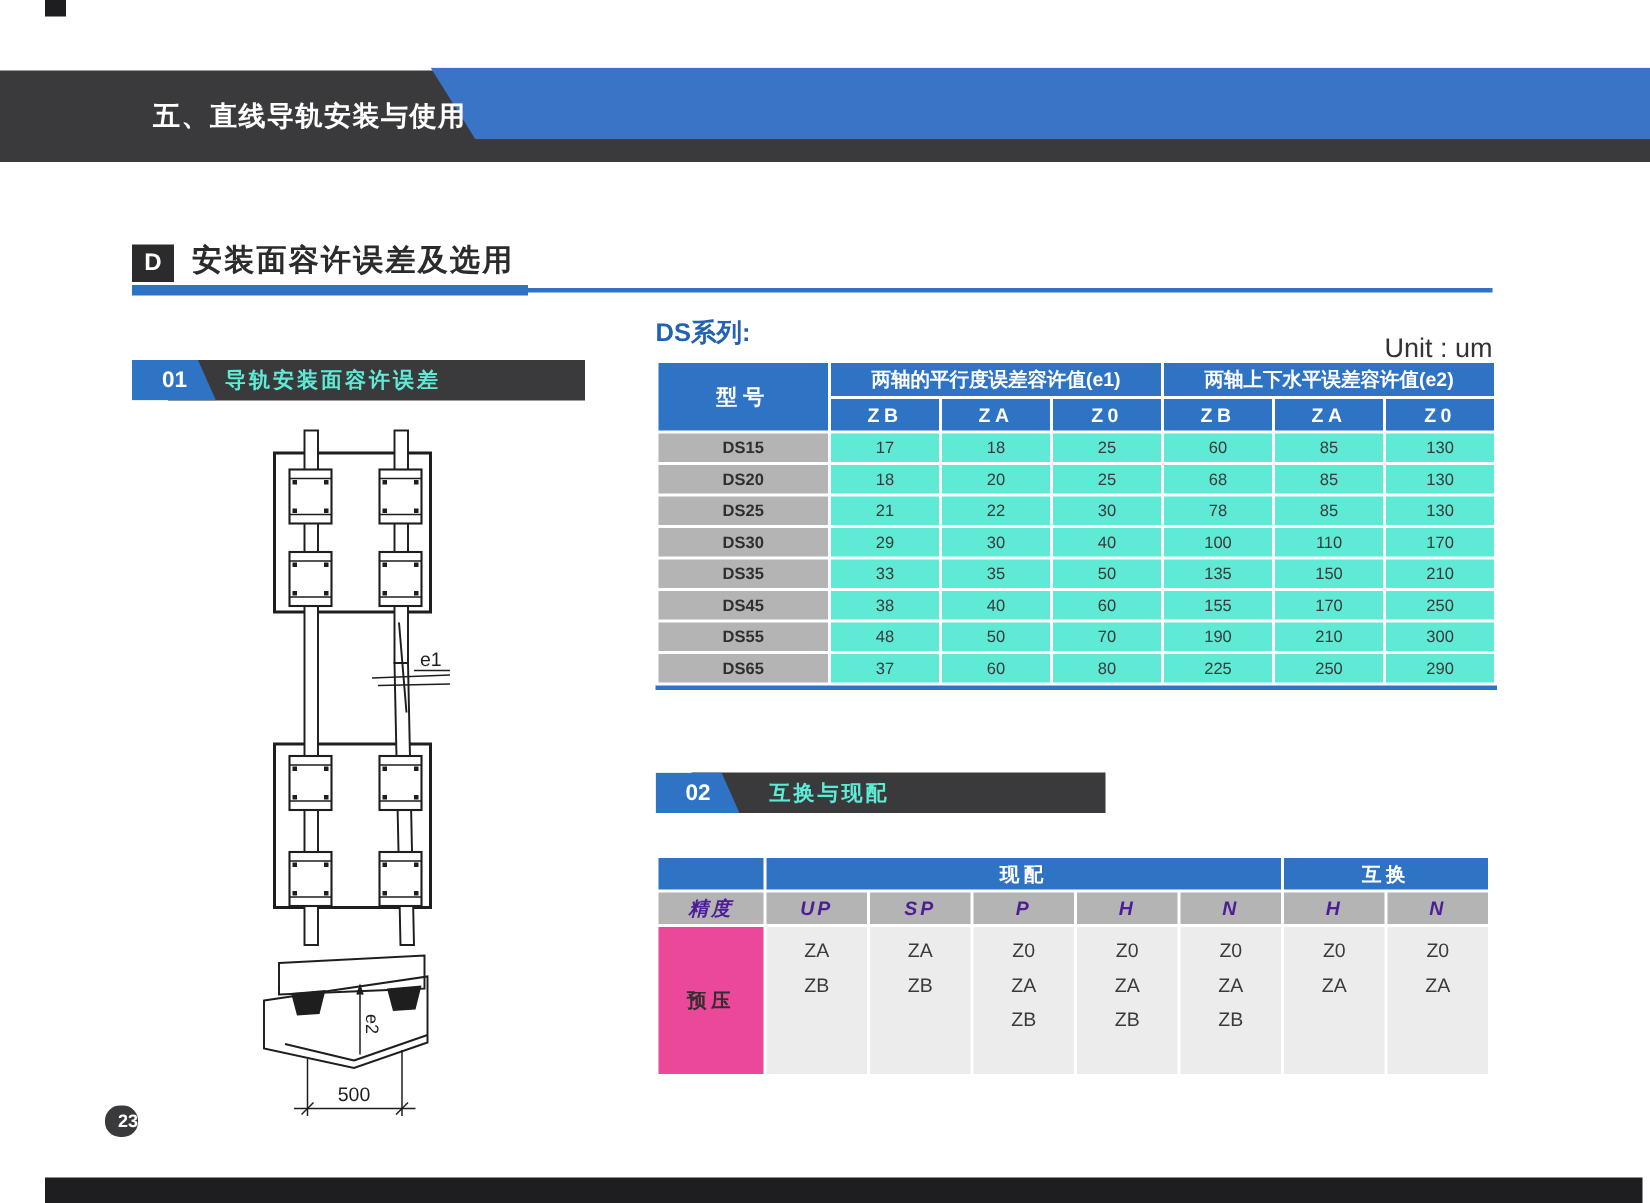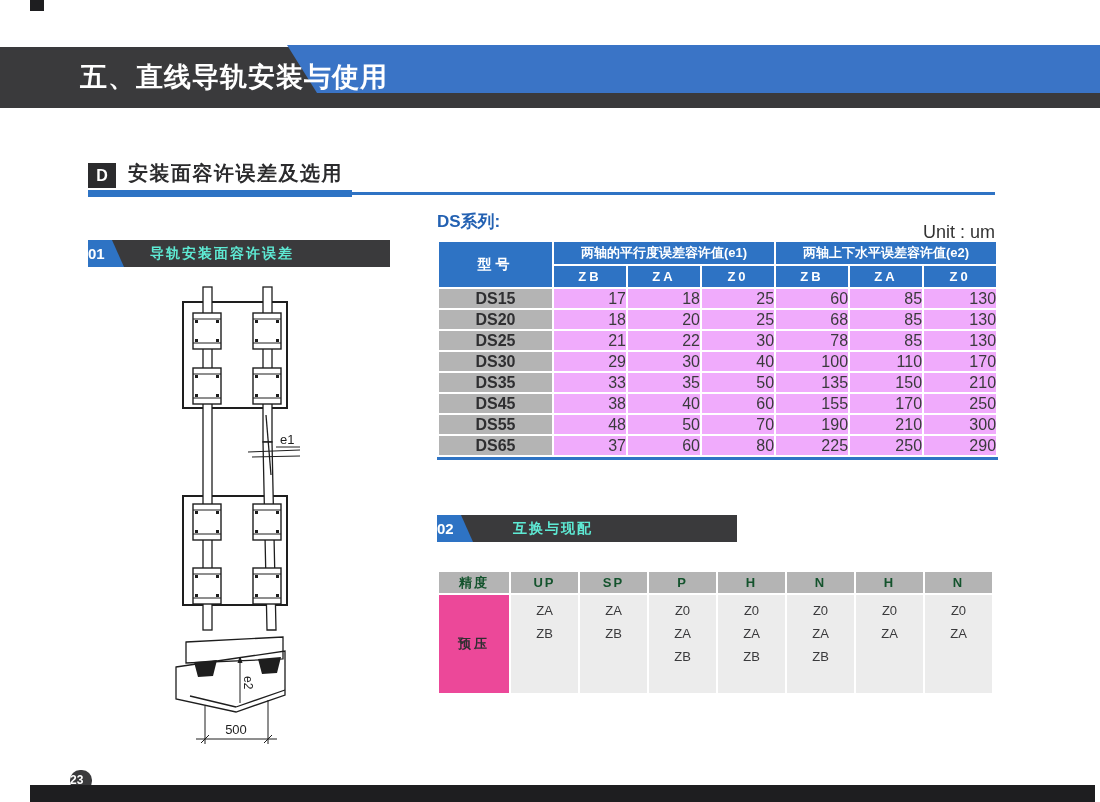--- a/index.html
+++ b/index.html
@@ -7,79 +7,79 @@
     width:1100px;height:802px;position:relative;overflow:hidden;
     background:#ffffff;
     font-family:"Liberation Sans","DejaVu Sans",sans-serif;
     color:#333;
   }
   .abs{position:absolute;}
 
   
   #edge-mark{left:30px;top:0;width:14px;height:11px;background:#1e1e20;}
   #topbar{left:0;top:47px;width:1100px;height:61px;background:#3a3a3c;}
-  #topbar-title{left:80px;top:47px;height:61px;line-height:61px;color:#fff;
-    font-size:27px;font-weight:bold;letter-spacing:1px;}
+  #topbar-title{left:102px;top:47px;height:61px;line-height:61px;color:#fff;
+    font-size:18px;font-weight:bold;letter-spacing:1px;}
   #bluebar{left:287px;top:45px;width:813px;height:48px;background:#3a74c6;
     clip-path:polygon(0 0,100% 0,100% 100%,30px 100%);}
   #brand{right:78px;top:45px;height:48px;display:flex;align-items:center;gap:5px;
     color:#fff;font-weight:bold;font-size:18px;letter-spacing:.5px;}
   #brand svg{display:block;}
 
   
   #sec-letter{left:88px;top:163px;width:28px;height:25px;background:#2b2b2d;color:#fff;
     font-weight:bold;font-size:16px;text-align:center;line-height:25px;}
   #sec-title{left:128px;top:160px;font-size:20px;font-weight:bold;color:#2b2b2d;letter-spacing:1.5px;}
   #ul-thick{left:88px;top:190px;width:264px;height:7px;background:#2e73c4;}
   #ul-thin{left:352px;top:192px;width:643px;height:3px;background:#2e73c4;}
 
   
   .numchip{position:absolute;width:36px;height:27px;line-height:27px;background:#2e73c4;
-    color:#fff;font-weight:bold;font-size:15px;padding-left:0;z-index:2;
+    color:#fff;font-weight:bold;font-size:15px;padding-left:20px;z-index:2;
     clip-path:polygon(0 0,calc(100% - 12px) 0,100% 100%,0 100%);}
   .labelbar{position:absolute;height:27px;line-height:27px;background:#3a3a3c;color:#5eead4;
     font-weight:bold;font-size:14px;letter-spacing:2px;}
   #chip01{left:88px;top:240px;}
   #bar01{left:112px;top:240px;width:278px;padding-left:38px;box-sizing:border-box;z-index:1;}
   #chip02{left:437px;top:515px;}
   #bar02{left:461px;top:515px;width:276px;padding-left:52px;box-sizing:border-box;z-index:1;}
 
   
   #ds-label{left:437px;top:210px;color:#2361b2;font-weight:bold;font-size:17px;}
   #unit-label{right:105px;top:222px;font-size:18px;color:#333;}
 
   
   table{border-collapse:separate;border-spacing:2px;table-layout:fixed;}
   th,td{padding:0;text-align:center;overflow:hidden;}
   .t1{left:437px;top:240px;width:561px;}
   .t1 th{background:#2e73c4;color:#fff;font-weight:bold;font-size:13px;}
   .t1 th.group{height:22px;}
   .t1 th.sub{height:21px;letter-spacing:3px;}
   .t1 th.model{font-size:14px;letter-spacing:4px;}
-  .t1 td{height:19px;font-size:16px;}
+  .t1 td{height:19px;font-size:11px;}
   .t1 td.mod{background:#b4b4b4;color:#2f2f31;font-weight:bold;}
-  .t1 td.val{background:#f0abfc;color:#3a3a3c;text-align:right;}
+  .t1 td.val{background:#5eead4;color:#3a3a3c;}
   #t1-bottomline{left:437px;top:457px;width:561px;height:3px;background:#2e73c4;}
 
   .t2{left:437px;top:570px;width:557px;}
   .t2 th{height:21px;font-weight:bold;font-size:13px;}
   .t2 th.bluehead{background:#2e73c4;color:#fff;letter-spacing:3px;}
-  .t2 th.grayhead{background:#b4b4b4;color:#14532d;letter-spacing:2px;}
+  .t2 th.grayhead{background:#b4b4b4;color:#4c1d95;letter-spacing:2px;font-style:italic;}
   .t2 td.glabel{background:#ec4899;color:#2f2f31;font-weight:bold;font-size:13px;
     letter-spacing:3px;vertical-align:middle;}
   .t2 td.stack{background:#ececec;color:#3a3a3c;font-size:13px;vertical-align:top;
     height:94px;padding-top:4px;}
   .t2 td.stack div{height:23px;line-height:23px;}
 
   
   #diagram{left:148px;top:280px;}
 
   
-  #page-badge{left:70px;top:770px;width:22px;height:21px;background:#3a3a3c;color:#fff;
-    font-weight:bold;font-size:12px;text-align:left;line-height:21px;border-radius:10px;}
+  #page-badge{left:70px;top:737px;width:22px;height:21px;background:#3a3a3c;color:#fff;
+    font-weight:bold;font-size:12px;text-align:right;line-height:21px;border-radius:10px;}
   #footer-bar{left:30px;top:785px;width:1065px;height:17px;background:#1e1e20;}
 </style>
 </head>
 <body>
 
 <div class="abs" id="edge-mark"></div>
 
 <div class="abs" id="topbar"></div>
 <div class="abs" id="bluebar">
   <div class="abs" id="brand">
@@ -313,20 +313,25 @@
       <col style="width:70px">
       <col style="width:67px">
       <col style="width:67px">
       <col style="width:67px">
       <col style="width:67px">
       <col style="width:67px">
       <col style="width:67px">
       <col style="width:67px">
     </colgroup>
   <tbody>
+      <tr>
+    <th class="bluehead"></th>
+    <th class="bluehead" colspan="5">现配</th>
+    <th class="bluehead" colspan="2">互换</th>
+  </tr>
   <tr>
     <th class="grayhead">精度</th>
     <th class="grayhead">UP</th>
     <th class="grayhead">SP</th>
     <th class="grayhead">P</th>
     <th class="grayhead">H</th>
     <th class="grayhead">N</th>
     <th class="grayhead">H</th>
     <th class="grayhead">N</th>
   </tr>

